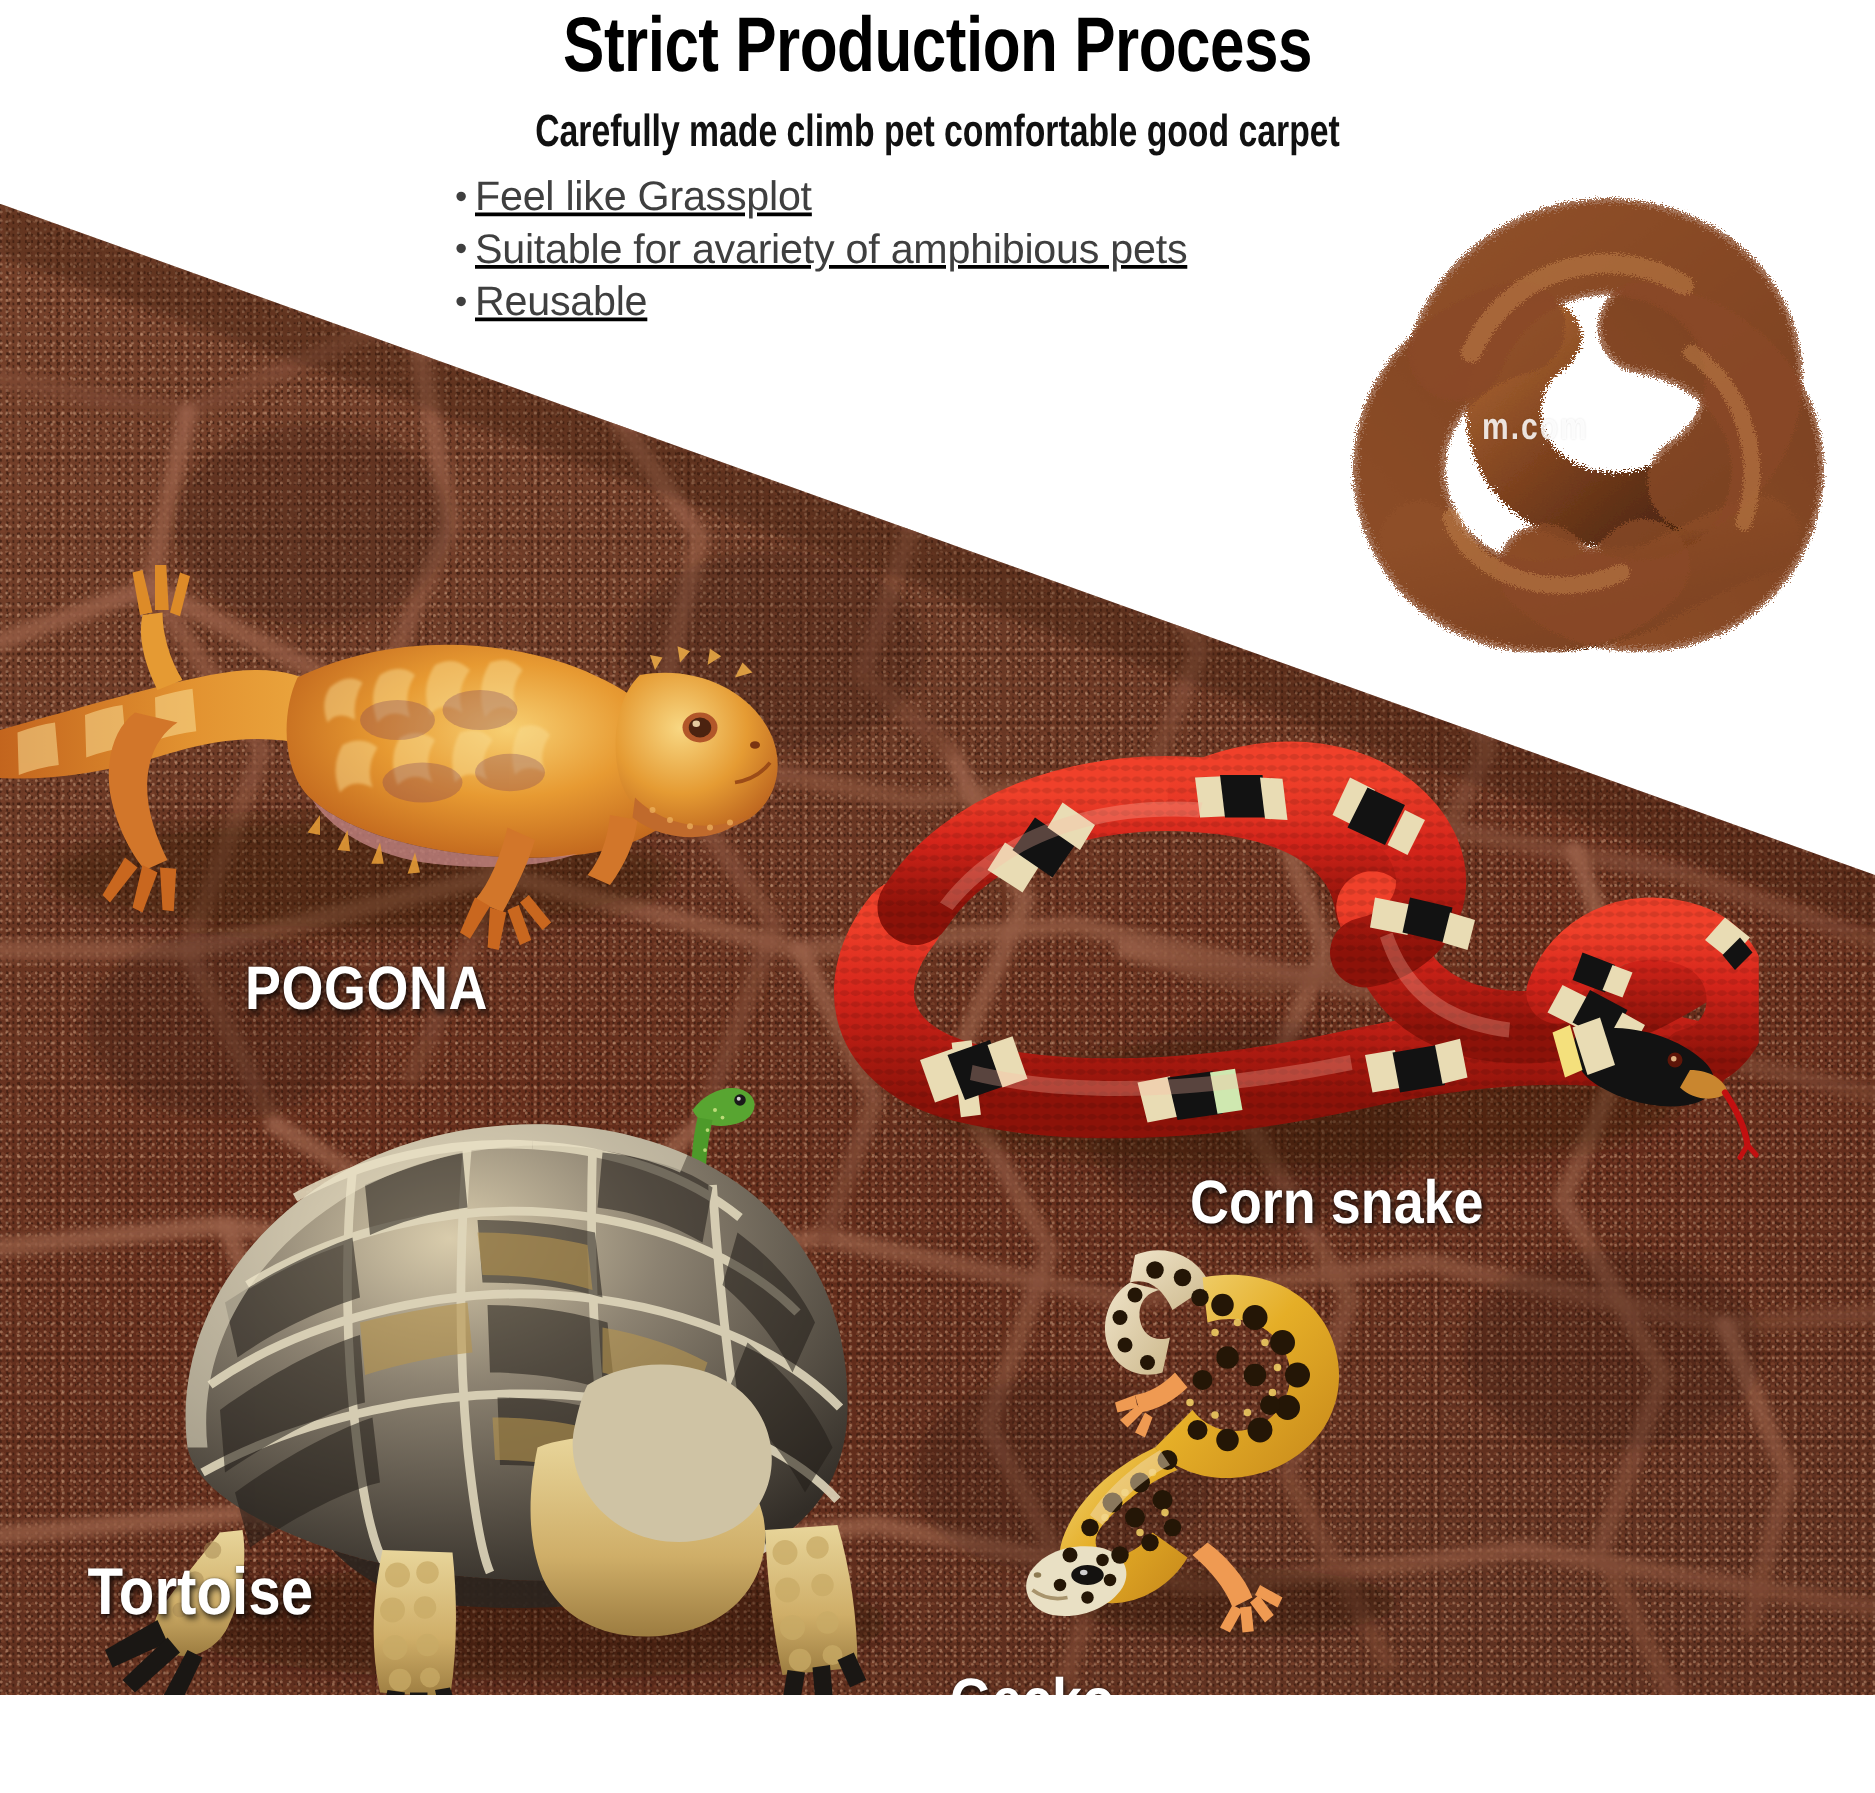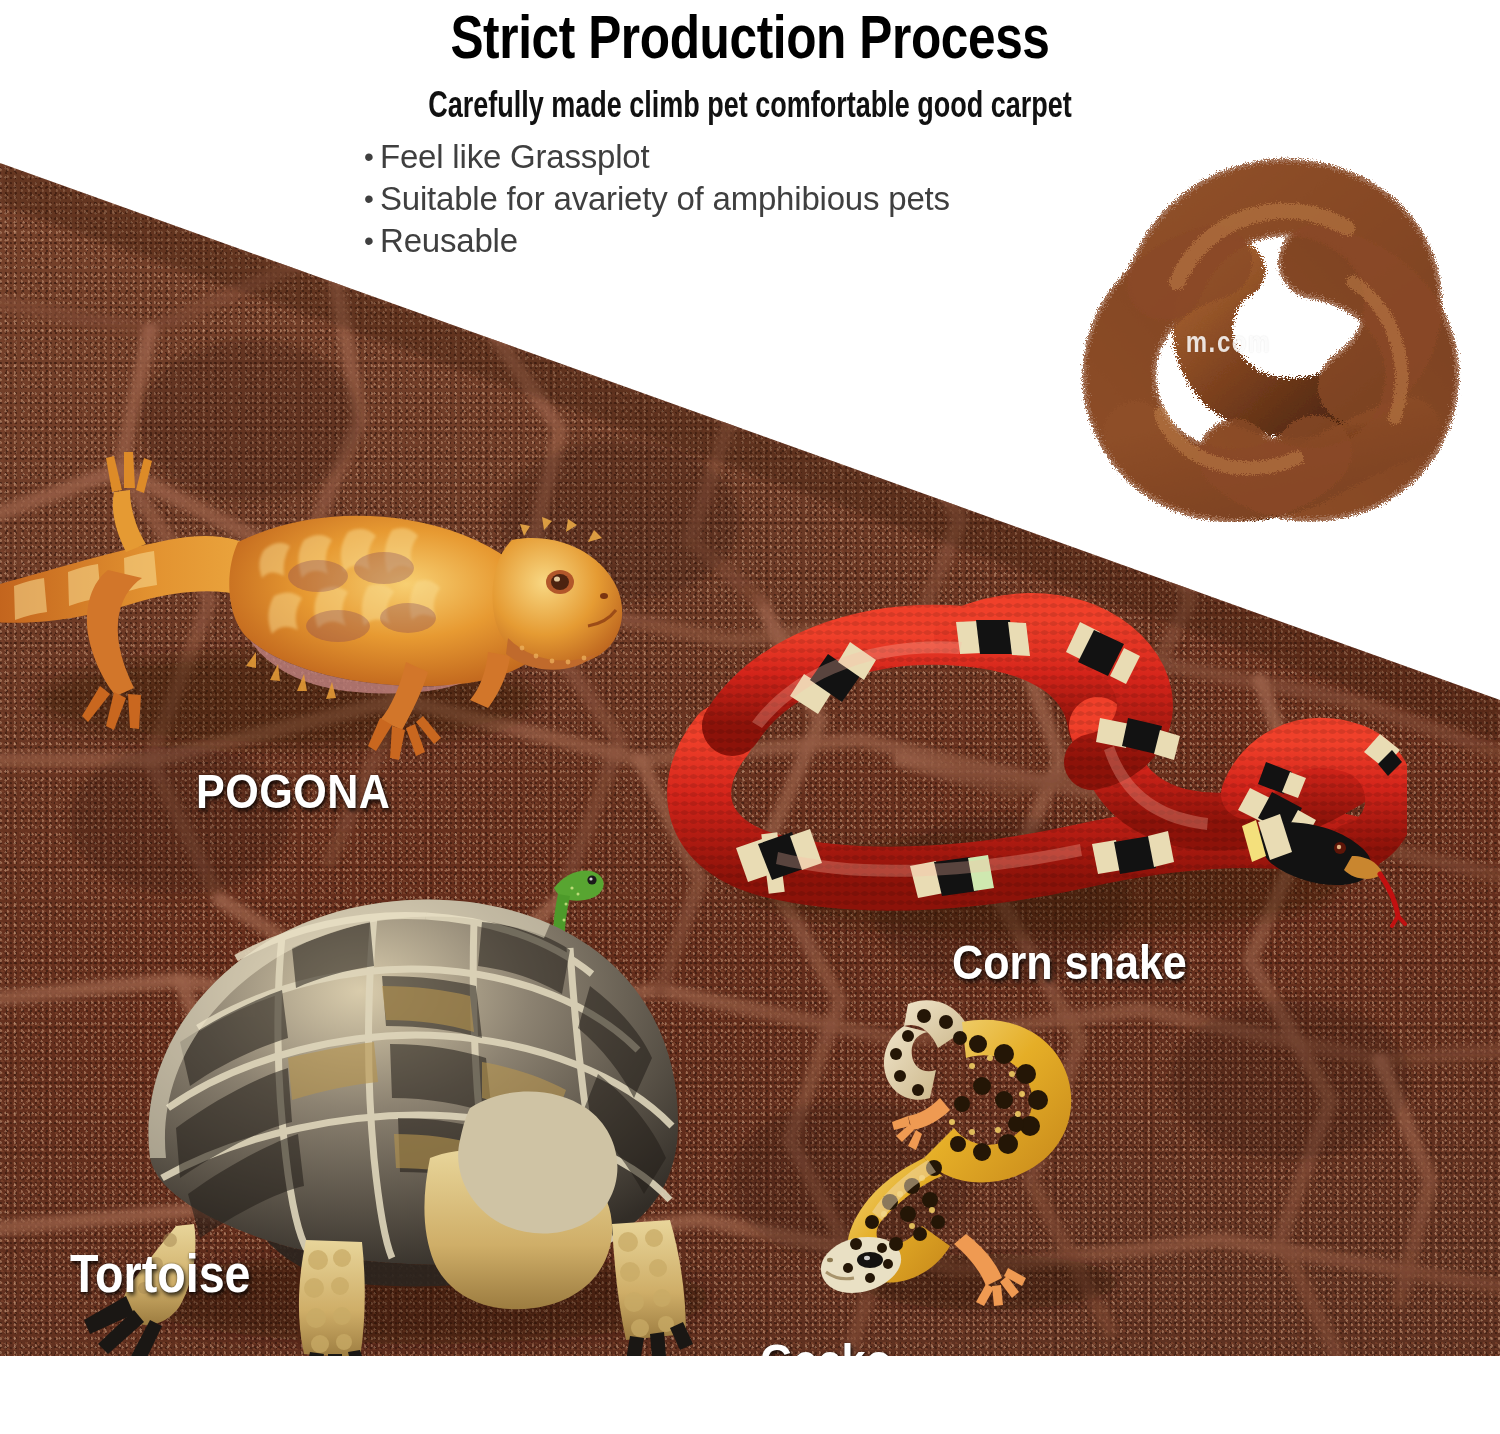--- a/index.html
+++ b/index.html
@@ -32,20 +32,21 @@
     font-size:36px;
     line-height:42px;
     color:#111111;
     transform:scaleX(0.75);
     transform-origin:50% 50%;
     white-space:nowrap;
   }
   .bullets{
     position:absolute;left:364px;top:136px;
     width:760px;
+    text-decoration:underline;
   }
   .bullet{
     display:block;
     font-size:33px;
     line-height:42px;
     color:#3f3f3f;
     font-weight:normal;
     white-space:nowrap;
     letter-spacing:-0.2px;
   }

